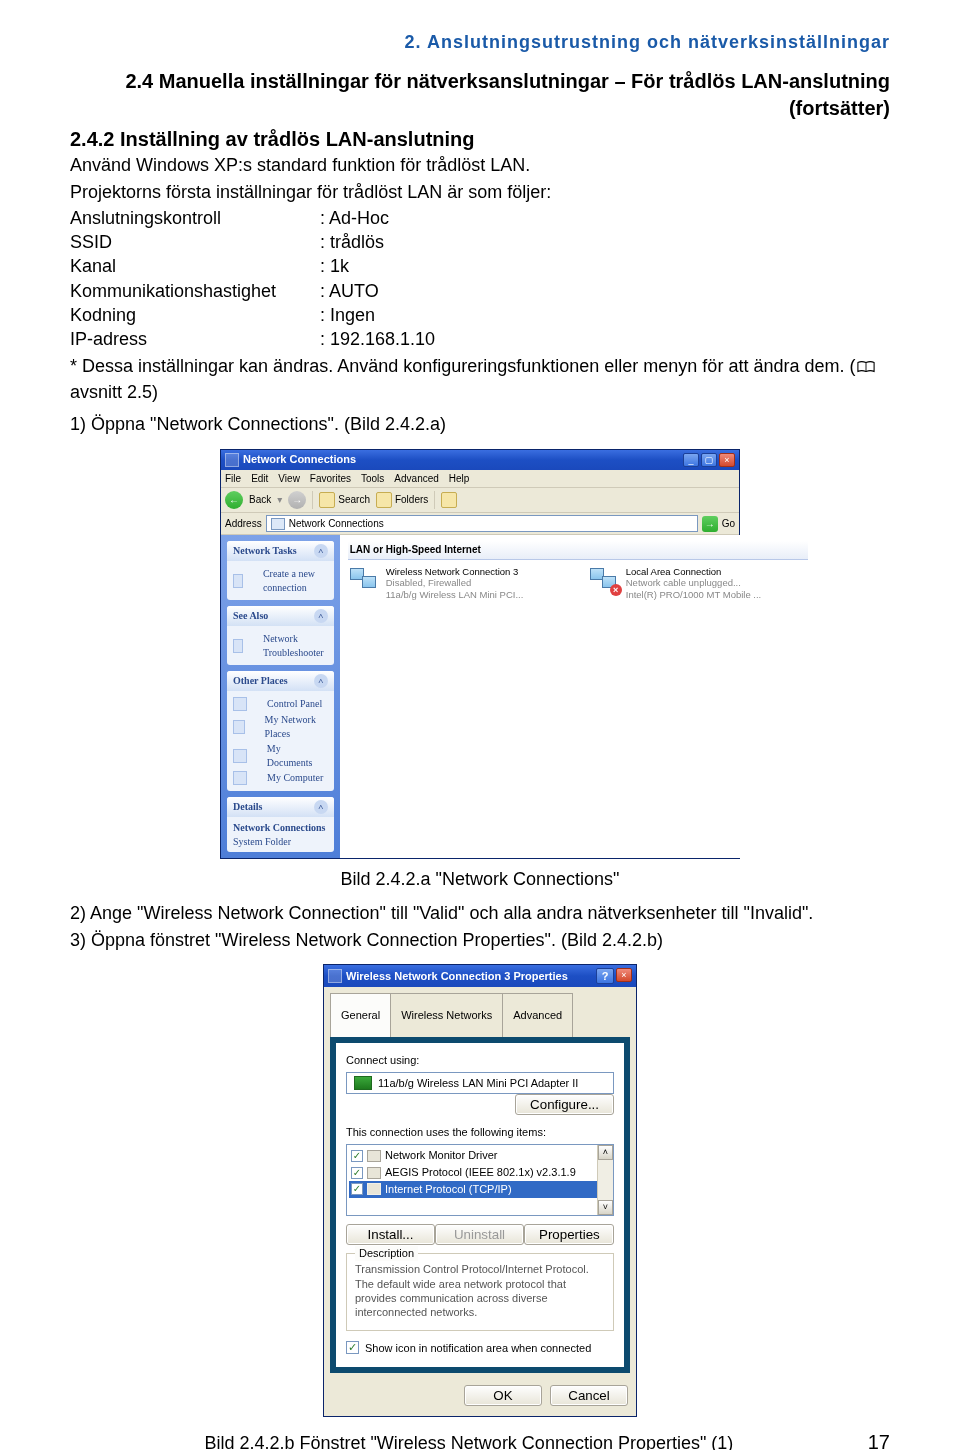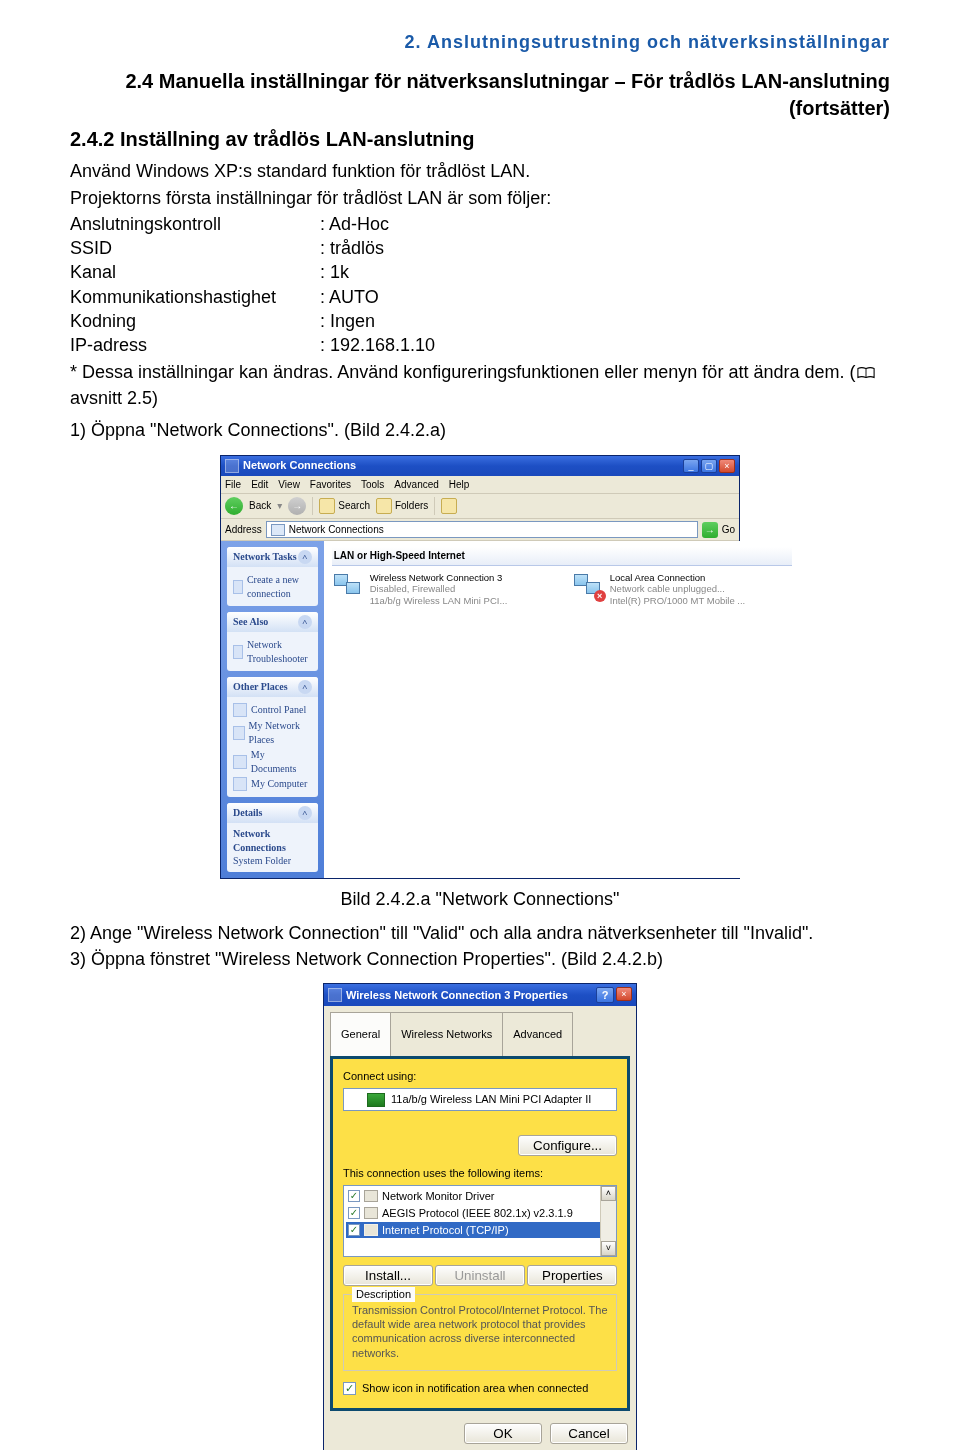--- a/index.html
+++ b/index.html
@@ -23,21 +23,20 @@
   }
   .sect-title {
     font-size: 20px;
     font-weight: bold;
     margin-bottom: 4px;
     text-align: right;
   }
   .subsect-title {
     font-size: 20px;
     font-weight: bold;
-    margin-bottom: 6px;
   }
   .para { margin-bottom: 2px; }
   .settings-table { margin: 2px 0 2px 0; }
   .settings-row { display: flex; }
   .settings-label { width: 250px; flex: 0 0 auto; }
   .settings-value { }
   .book-icon {
     display: inline-block;
     vertical-align: -2px;
     margin: 0 2px;
@@ -143,21 +142,21 @@
     color:#2b4a8c;
     border-radius:3px 3px 0 0;
     display:flex; justify-content:space-between; align-items:center;
   }
   .sp-head .chev {
     width:14px; height:14px; border-radius:50%;
     background:#c8d8f2; color:#2b4a8c; text-align:center; line-height:14px;
     font-size:9px;
   }
   .side-panel .sp-body { padding:4px 6px; }
-  .sp-item { display:flex; align-items:center; gap:4px; margin:2px 0; color:#2b4a8c; }
+  .sp-item { display:flex; align-items:center; gap:20px; margin:2px 0; color:#2b4a8c; }
   .sp-item .sp-icon {
     width:14px; height:14px; background:#d8e4f7; border:1px solid #a8c0e8;
   }
   .figA-main {
     flex:1; background:#fff; padding:6px 8px;
   }
   .cat-head {
     background:linear-gradient(#fff,#e8eef8);
     border-bottom:1px solid #b8c8e8;
     padding:2px 2px;
@@ -211,29 +210,29 @@
     background:#ece9d8;
     position:relative;
     margin-right:-1px;
   }
   .tab.active {
     background:#fcfcfa;
     z-index:2;
   }
   .tab-body {
     margin:0 6px 6px 6px;
-    border:3px solid #0c4a6e;
-    background:#fde047;
+    border:6px solid #0c4a6e;
+    background:#ffffff;
     padding:10px 10px 12px 10px;
   }
   .field-label { margin-bottom:4px; }
   .adapter-box {
     display:flex; align-items:center; gap:6px;
     border:1px solid #7a98c0; background:#fff;
-    padding:3px 23px; margin-bottom:24px;
+    padding:3px 7px; margin-bottom:0;
   }
   .adapter-box .nic-icon {
     width:18px; height:14px;
     background:linear-gradient(#3aa83a,#1e7a1e);
     border:1px solid #1e6a1e;
   }
   .cfg-row { display:flex; justify-content:flex-end; margin-bottom:10px; }
   .xpbtn {
     background:linear-gradient(#fefefe,#e8e5d8);
     border:1px solid #a8a499;

